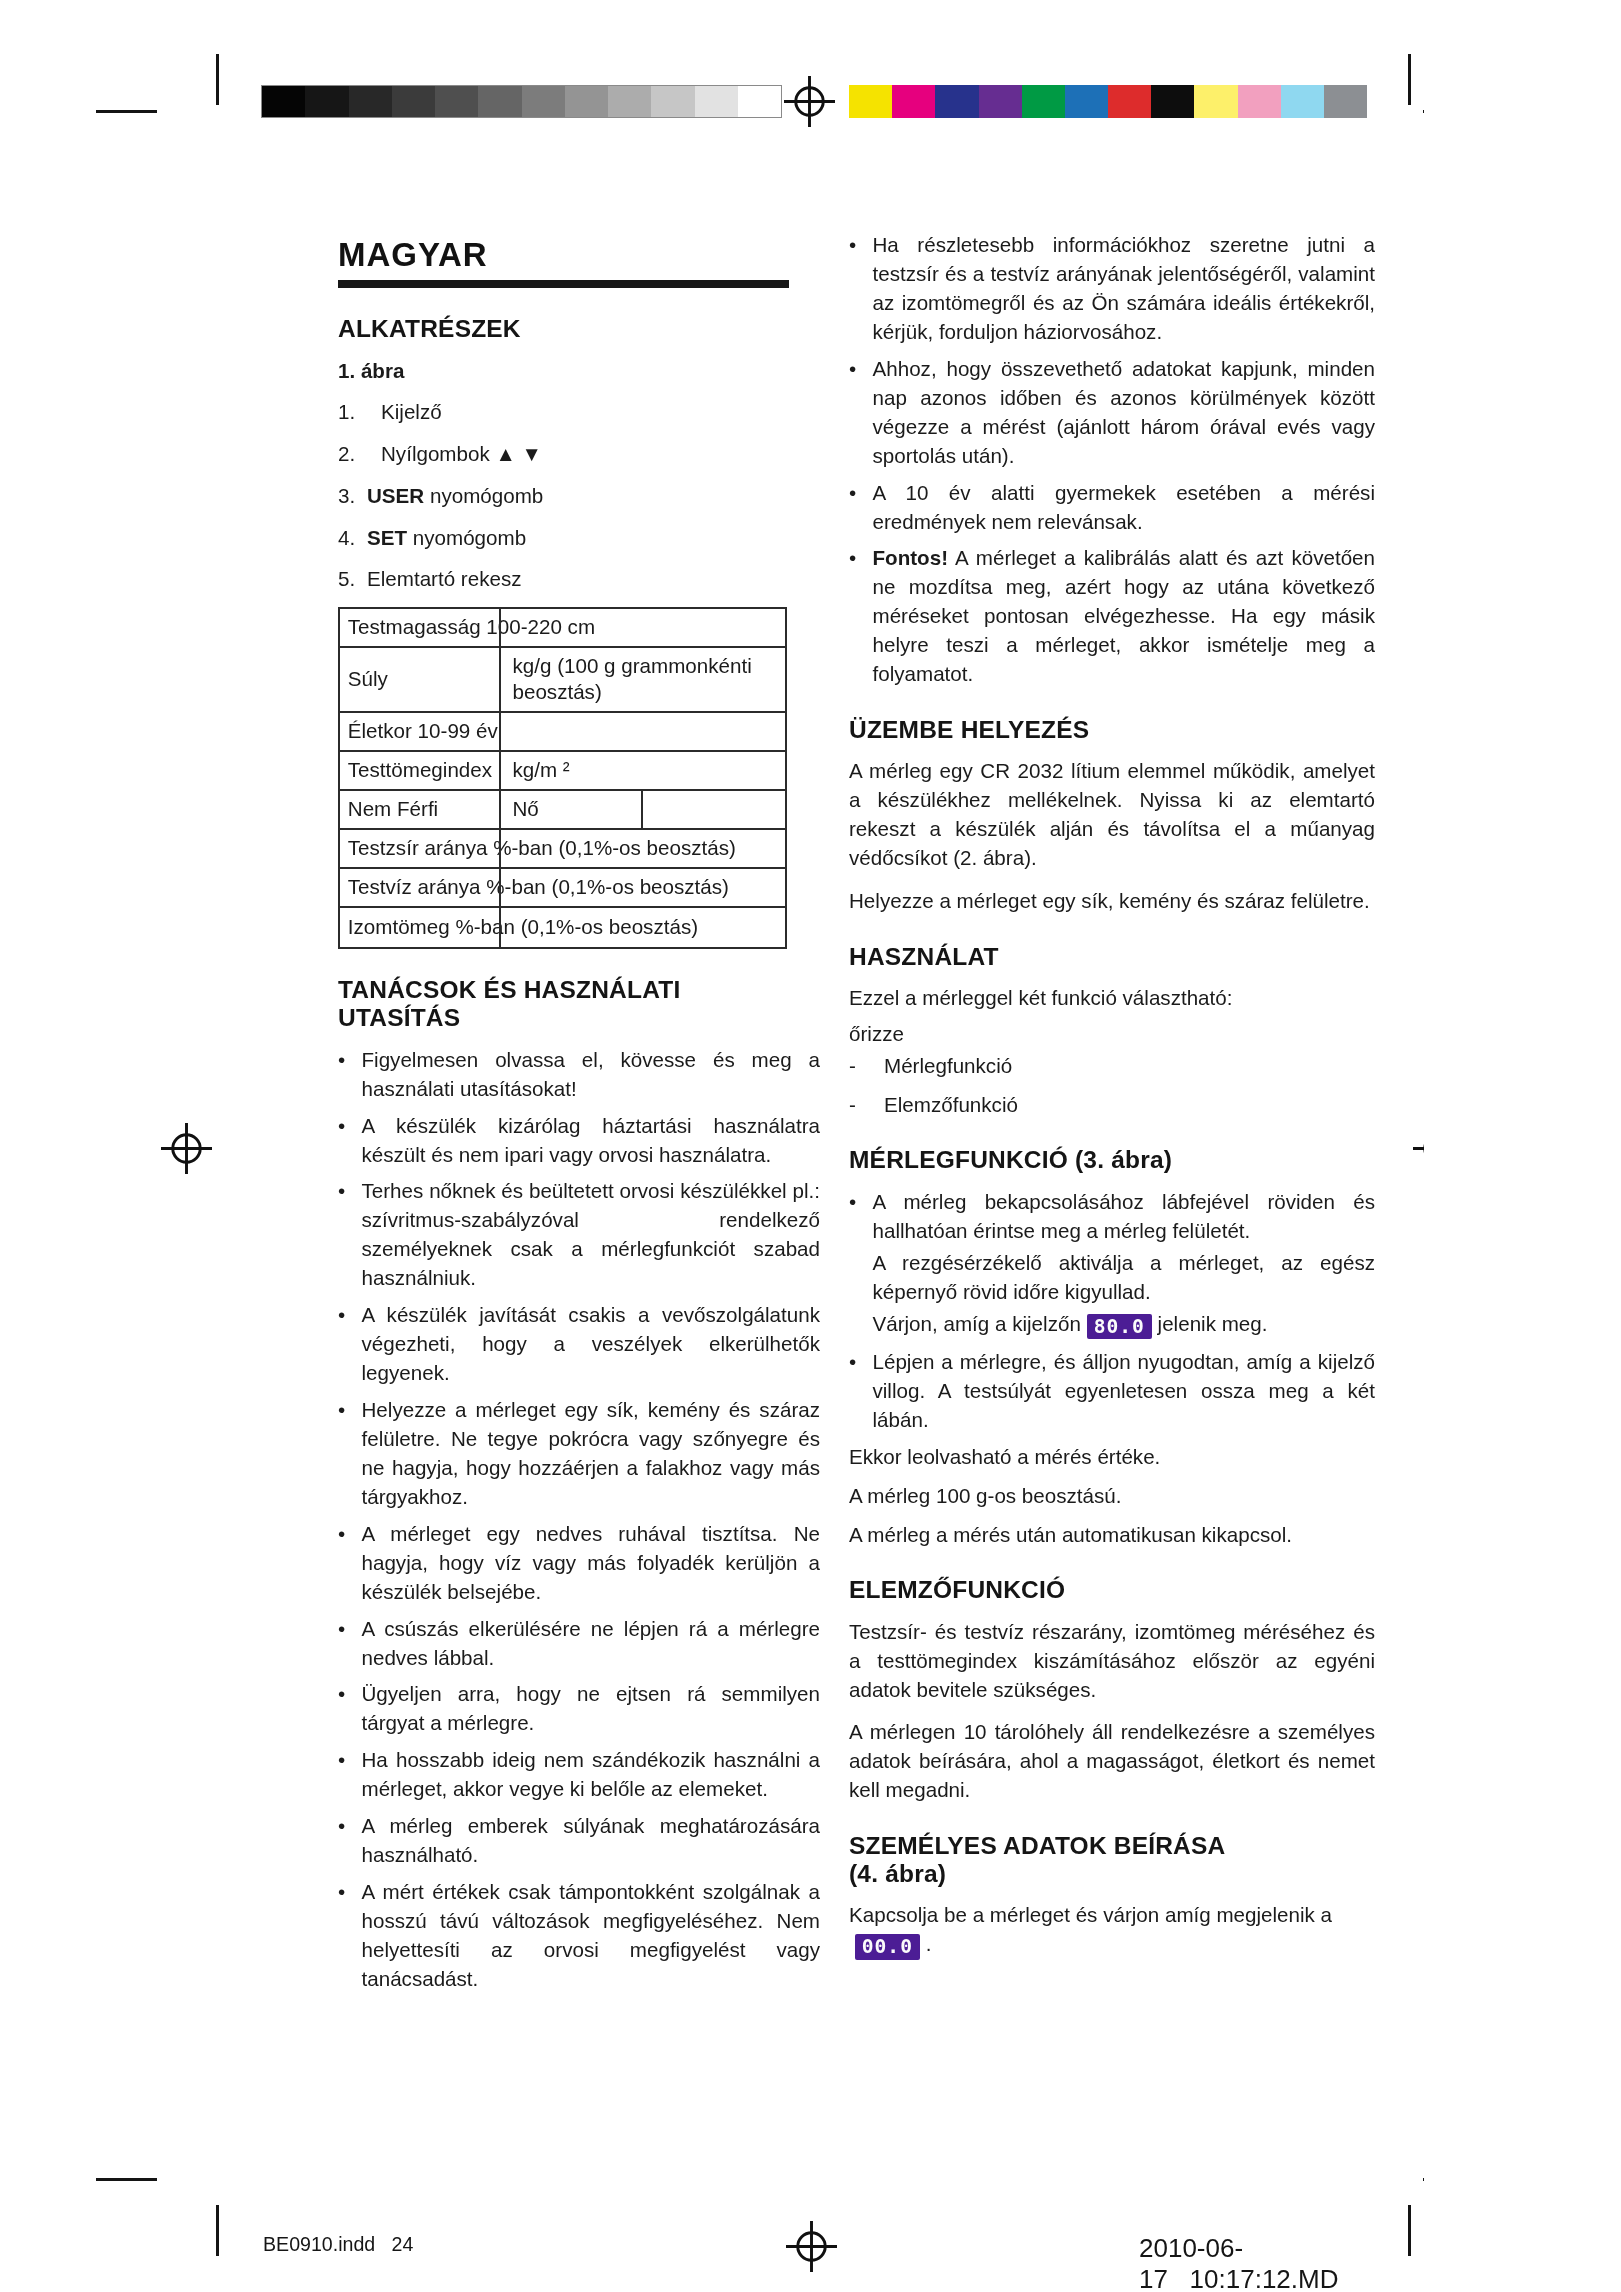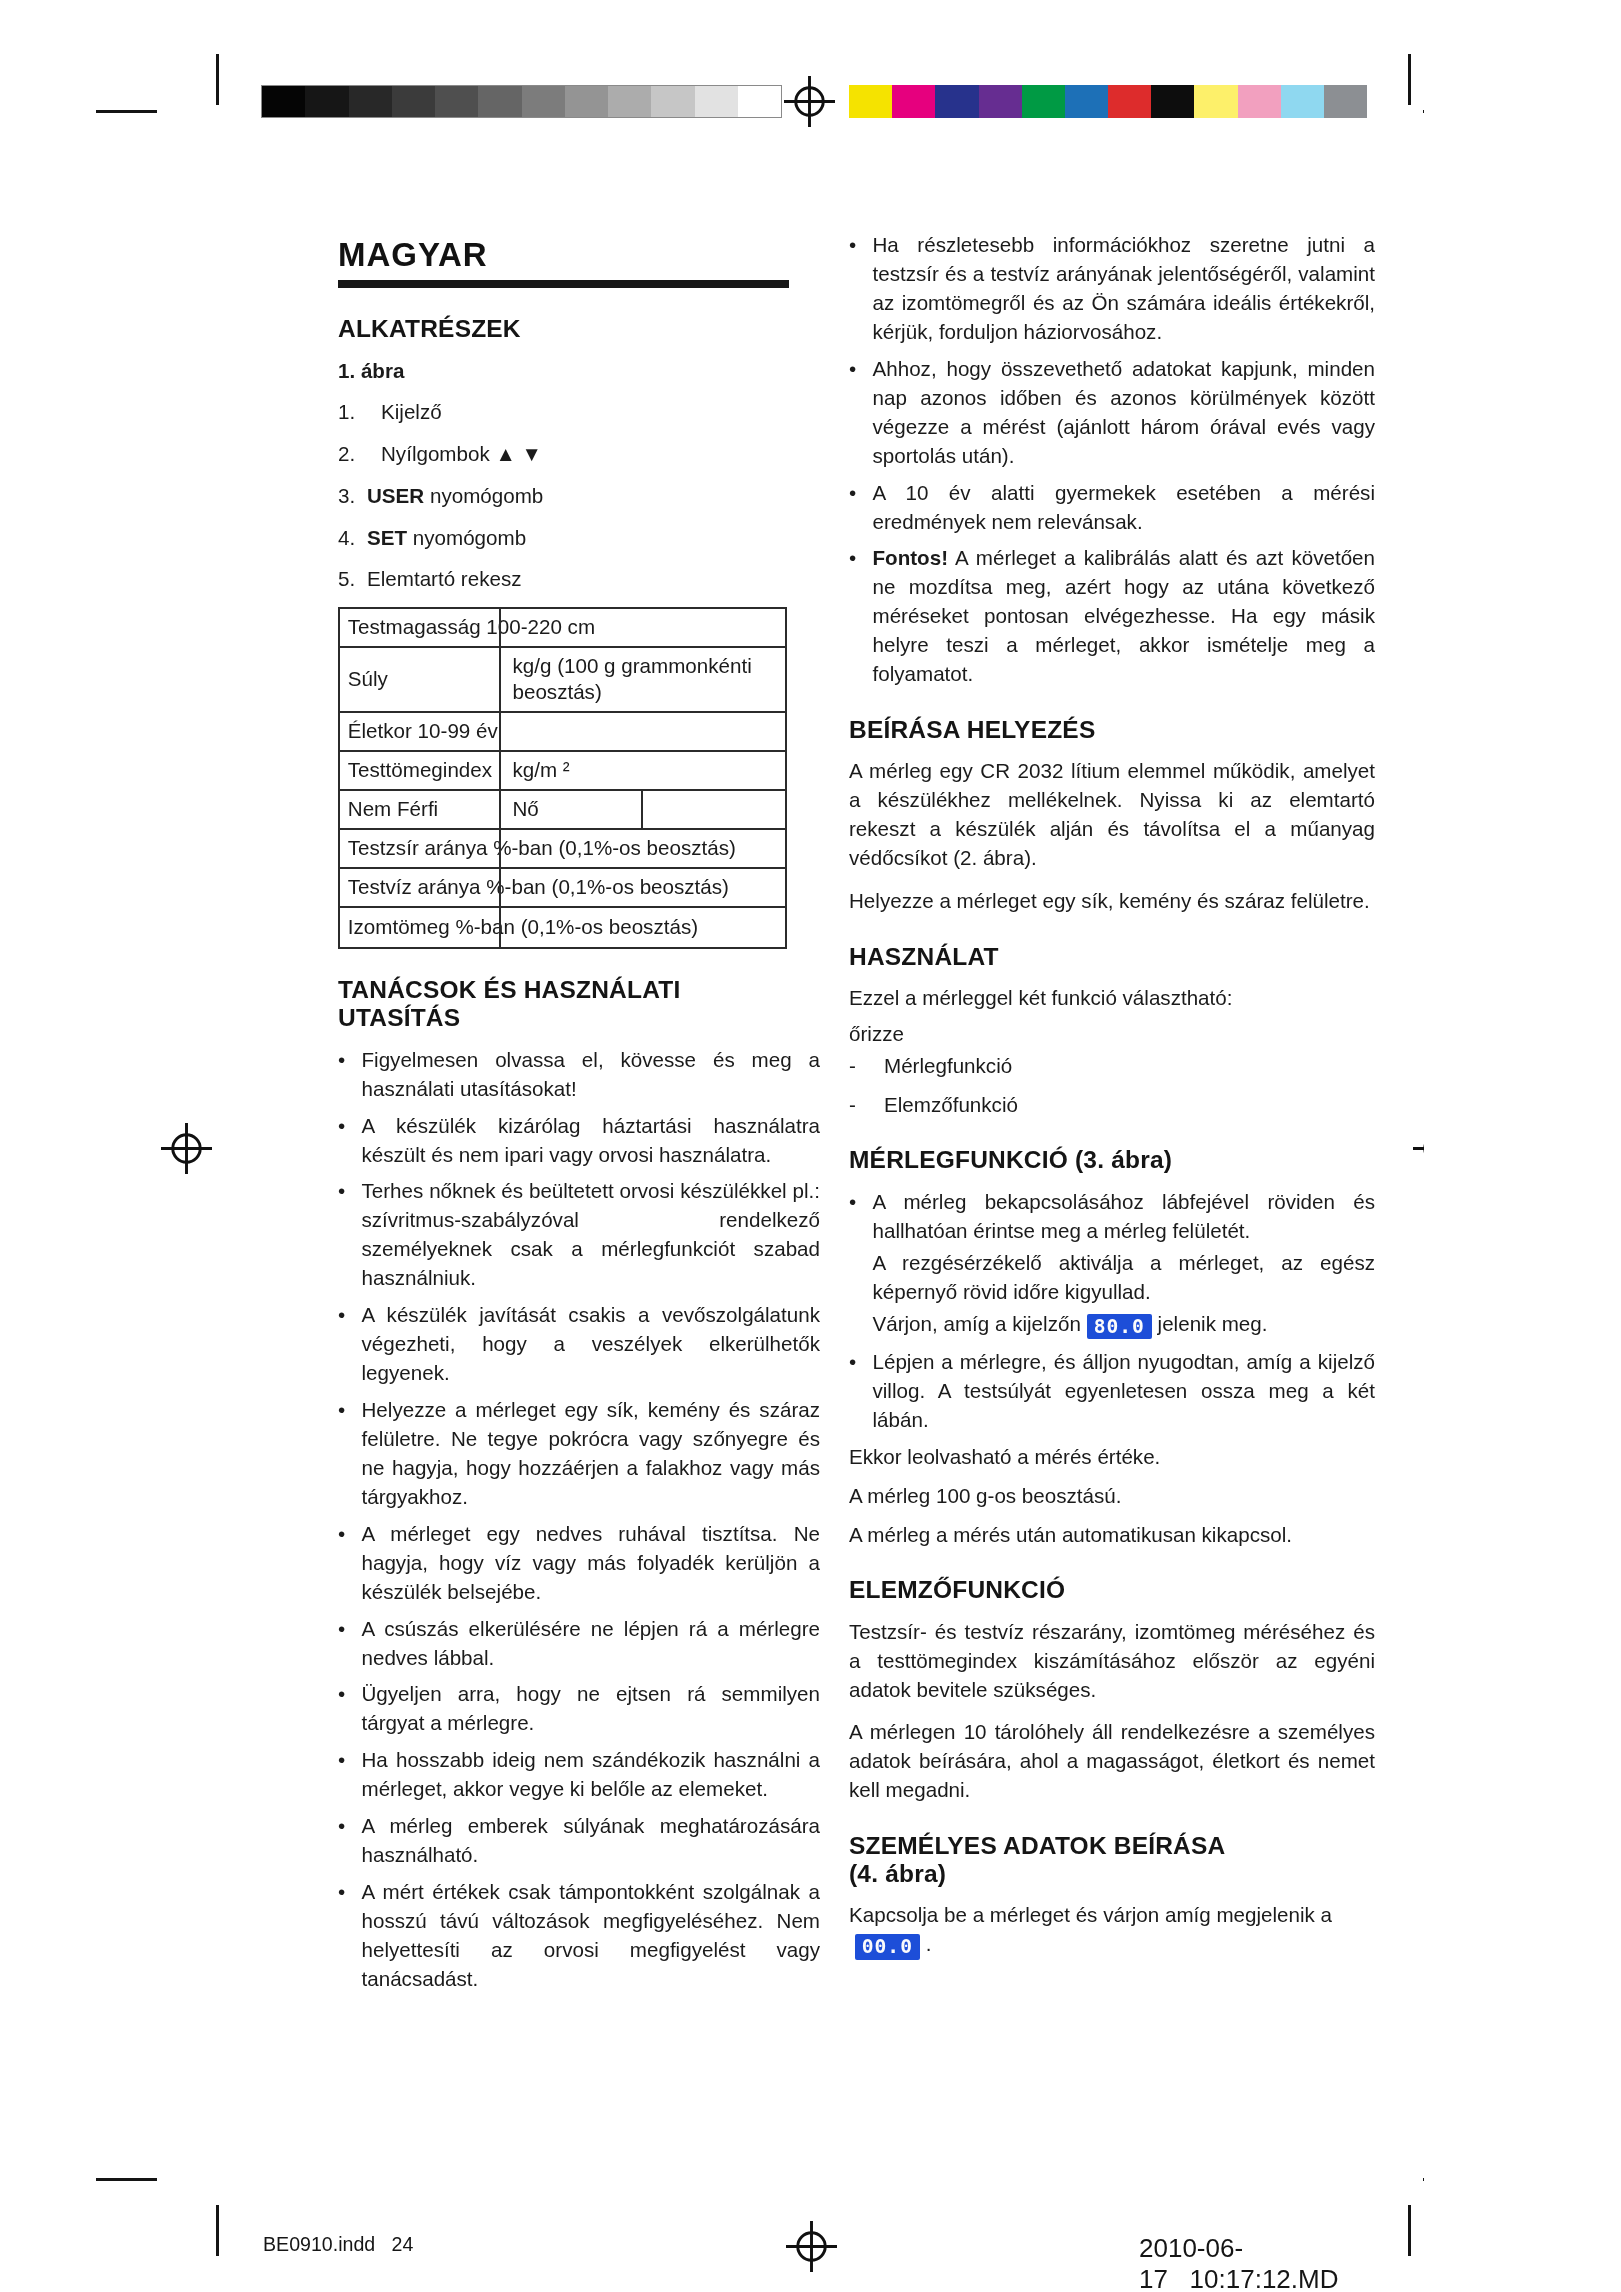--- a/index.html
+++ b/index.html
@@ -42,21 +42,21 @@
   .bmark { flex:none; width:23.5px; }
   .btext { flex:1 1 auto; text-align:justify; }
   .btext p { text-align:justify; }
   .gap-s { margin-top:3px; }
   .para { text-align:justify; margin-bottom:13.7px; }
   .plain { margin-bottom:9.8px; }
   .stray { margin-top:-2.9px; margin-bottom:2.9px; }
   .dashitem { display:flex; margin-bottom:9.8px; }
   .dash { flex:none; width:35px; }
   .lcd {
-    display:inline-block; background:#1d4ed8; color:#fbfbfb;
+    display:inline-block; background:#4c1d95; color:#fbfbfb;
     font-family:"DejaVu Sans Mono", monospace; font-weight:bold;
     font-size:19.6px; line-height:23.5px; padding:1px 6.9px; border-radius:2px;
     letter-spacing:1px; margin:0 5.9px; vertical-align:-2px;
   }
   
   .f-left  { position:absolute; left:263px;  top:2233px; font-size:19.6px; color:#151515; }
   .f-right { position:absolute; left:1139px; top:2233px; font-size:26px; color:#151515; }
 </style>
 </head>
 <body>
@@ -260,21 +260,21 @@
       <div class="bullet">
           <span class="bmark">•</span>
           <div class="btext">A 10 év alatti gyermekek esetében a mérési eredmények nem relevánsak.</div>
         </div>
       <div class="bullet">
         <span class="bmark">•</span>
         <div class="btext"><b>Fontos!</b><span> A mérleget a kalibrálás alatt és azt követően ne mozdítsa meg, azért hogy az utána következő méréseket pontosan elvégezhesse. Ha egy másik helyre teszi a mérleget, akkor ismételje meg a folyamatot.</span></div>
       </div>
     </div>
 
-    <h2>BEÍRÁSA HELYEZÉS</h2>
+    <h2>ÜZEMBE HELYEZÉS</h2>
     <p class="para">A mérleg egy CR 2032 lítium elemmel működik, amelyet a készülékhez mellékelnek. Nyissa ki az elemtartó rekeszt a készülék alján és távolítsa el a műanyag védőcsíkot (2. ábra).</p>
     <p class="para">Helyezze a mérleget egy sík, kemény és száraz felületre.</p>
 
     <h2>HASZNÁLAT</h2>
     <p class="plain">Ezzel a mérleggel két funkció választható:</p>
     <div class="stray">őrizze</div>
     <div class="dashitem">
         <span class="dash">-</span>
         <span>Mérlegfunkció</span>
       </div>

